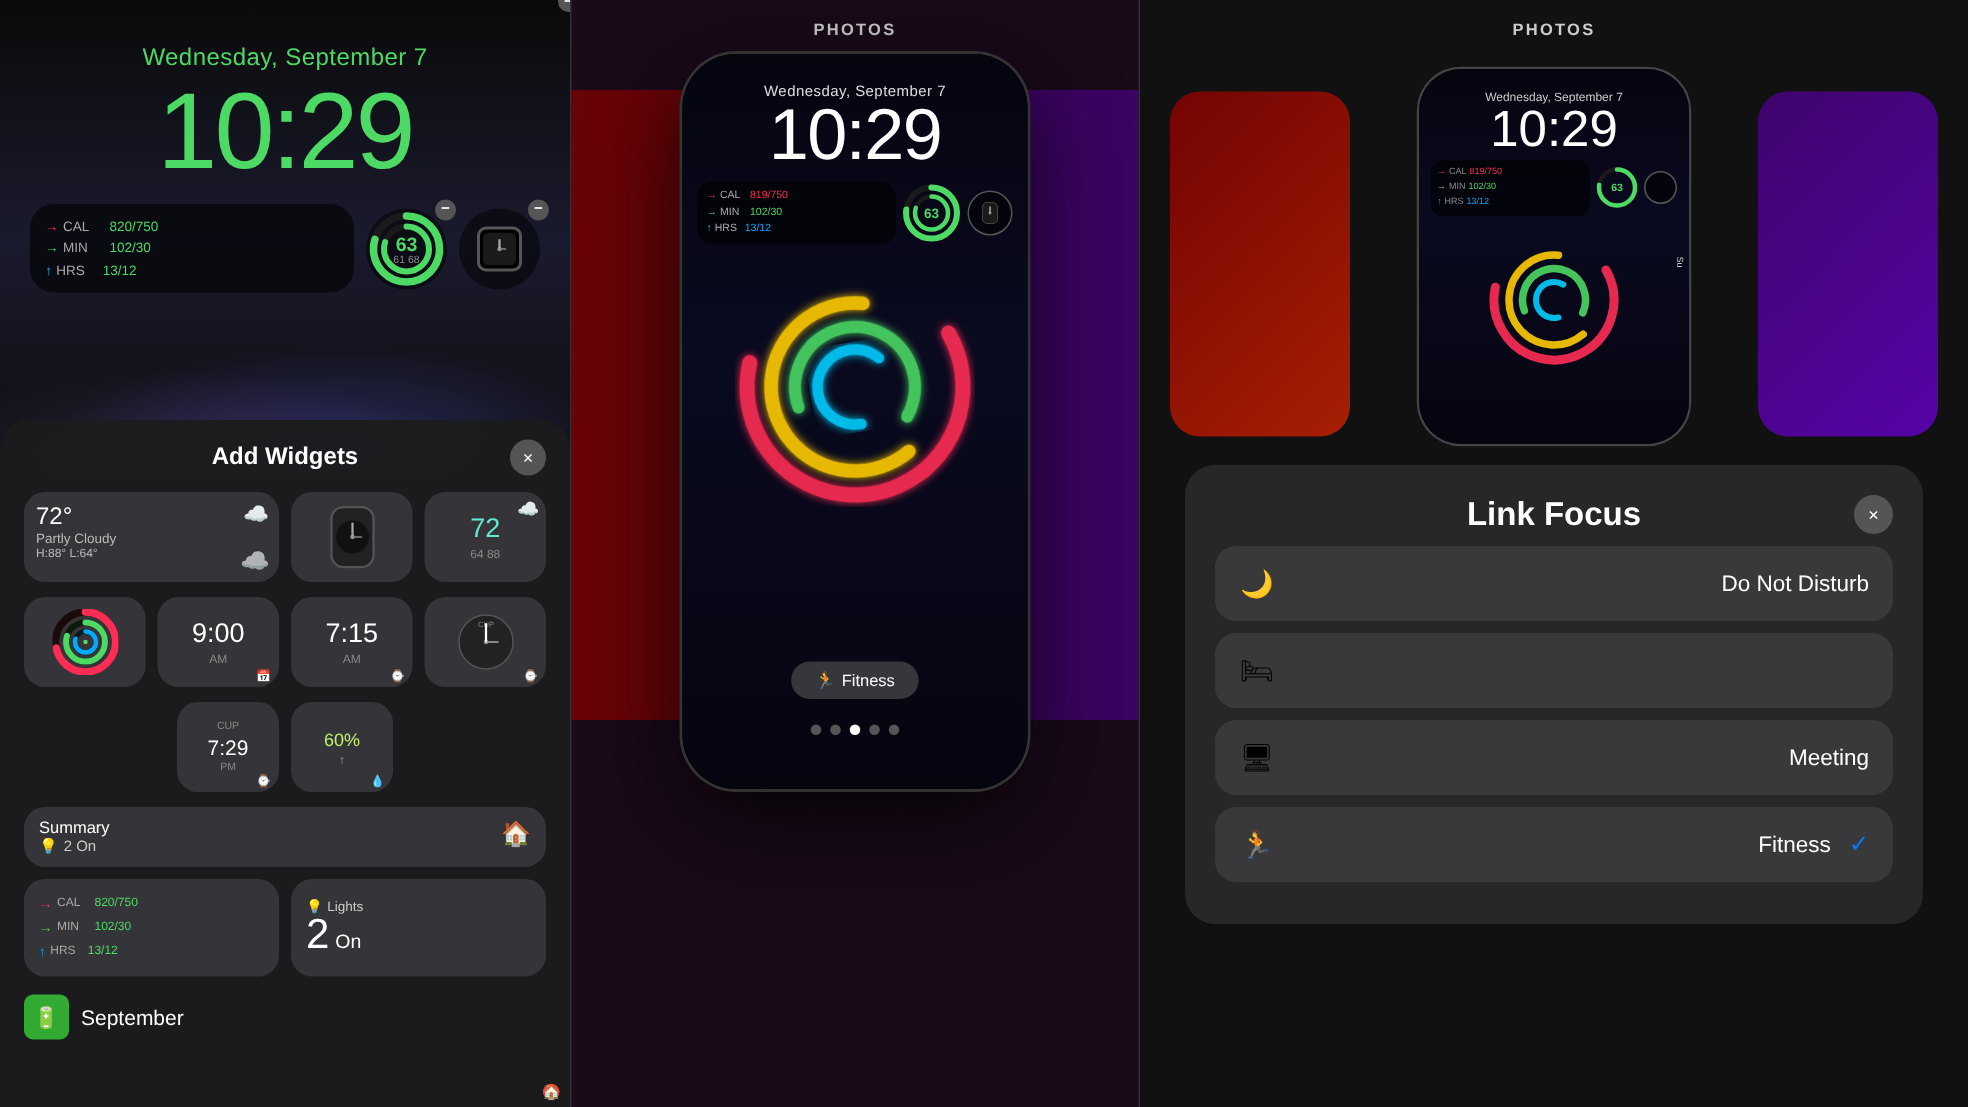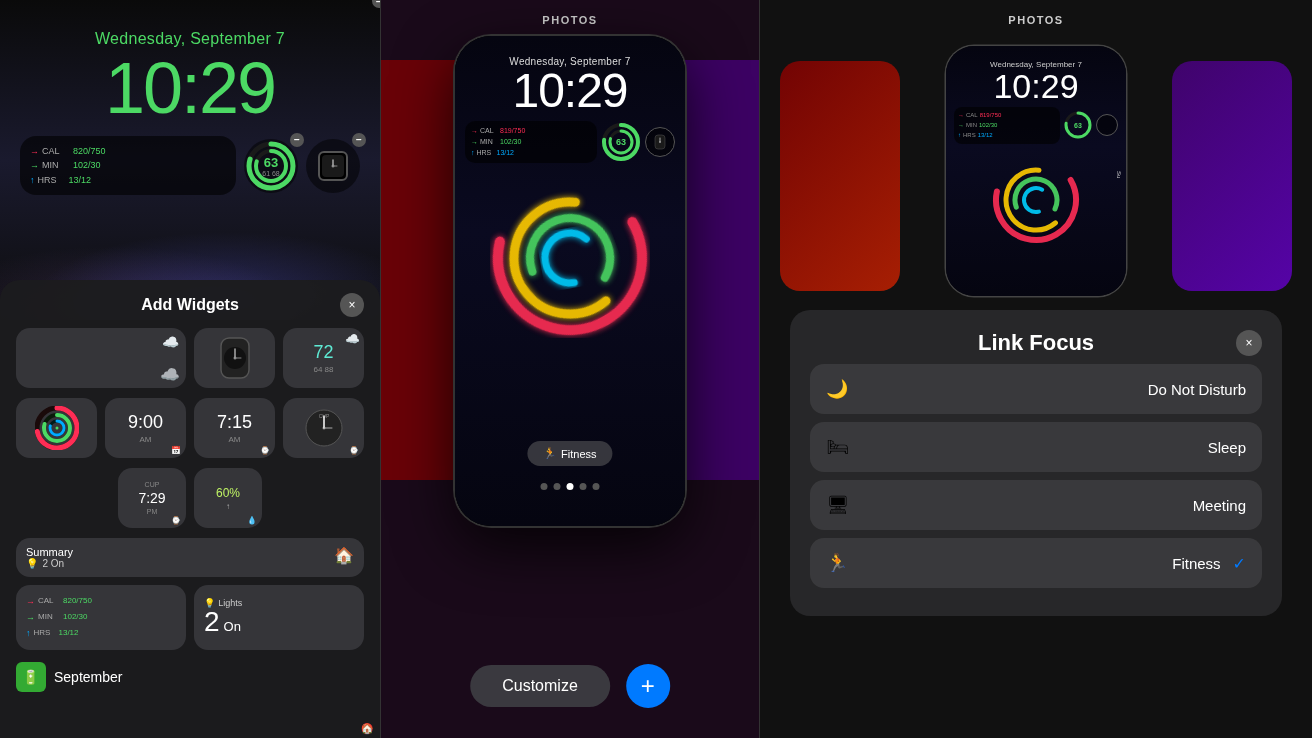--- a/index.html
+++ b/index.html
@@ -594,20 +594,25 @@
   <div class="add-widgets-panel">
     <div class="add-widgets-header">
       <span class="add-widgets-title">Add Widgets</span>
       <div class="close-btn">×</div>
     </div>
 
     <div class="widget-grid">
 
       <div class="widget-item wide">
         <span class="weather-icon-small">☁️</span>
+        <div class="widget-weather">
+          <div class="temp">72°</div>
+          <div class="desc">Partly Cloudy</div>
+          <div class="range">H:88° L:64°</div>
+        </div>
         <div style="position:absolute;bottom:4px;right:6px">
           <span style="font-size:16px;opacity:0.7">☁️</span>
         </div>
       </div>
 
       <div class="widget-item" style="align-items:center;justify-content:center">
         <svg width="44" height="44" viewBox="0 0 44 44">
           <rect x="8" y="2" width="28" height="40" rx="8" fill="#222" stroke="#555" stroke-width="1.5"></rect>
           <circle cx="22" cy="22" r="11" fill="#111"></circle>
           <circle cx="22" cy="22" r="1.5" fill="#888"></circle>
@@ -817,24 +822,20 @@
           <div class="dot"></div>
           <div class="dot"></div>
           <div class="dot active"></div>
           <div class="dot"></div>
           <div class="dot"></div>
         </div>
       </div>
     </div>
   </div>
 
-  <div class="center-bottom">
-    <div class="customize-btn">Customize</div>
-    <div class="add-btn">+</div>
-  </div>
 </div>
 
 <div class="panel panel-right" style="position:relative">
   <div class="right-header">PHOTOS</div>
 
   <div style="display:flex;justify-content:center;gap:10px;position:relative;height:260px;margin-top:10px;padding:0 40px">
 
     <div style="width:120px;height:230px;background:linear-gradient(135deg,#8B0000,#cc2200);border-radius:20px;position:absolute;left:20px;top:15px;opacity:0.8;z-index:1"></div>
 
     <div style="width:180px;height:250px;background:#000;border-radius:28px;overflow:hidden;box-shadow:0 0 0 1.5px #444;position:relative;z-index:2">
@@ -891,21 +892,20 @@
       <span class="link-focus-title">Link Focus</span>
       <div class="link-focus-close">×</div>
     </div>
 
     <div class="focus-item">
       <span class="focus-icon">🌙</span>
       <span class="focus-label">Do Not Disturb</span>
     </div>
     <div class="focus-item">
       <span class="focus-icon">🛏</span>
-      <span class="focus-label">Sleep</span>
     </div>
     <div class="focus-item">
       <span class="focus-icon">🖥</span>
       <span class="focus-label">Meeting</span>
     </div>
     <div class="focus-item">
       <span class="focus-icon">🏃</span>
       <span class="focus-label">Fitness</span>
       <span class="focus-check">✓</span>
     </div>

